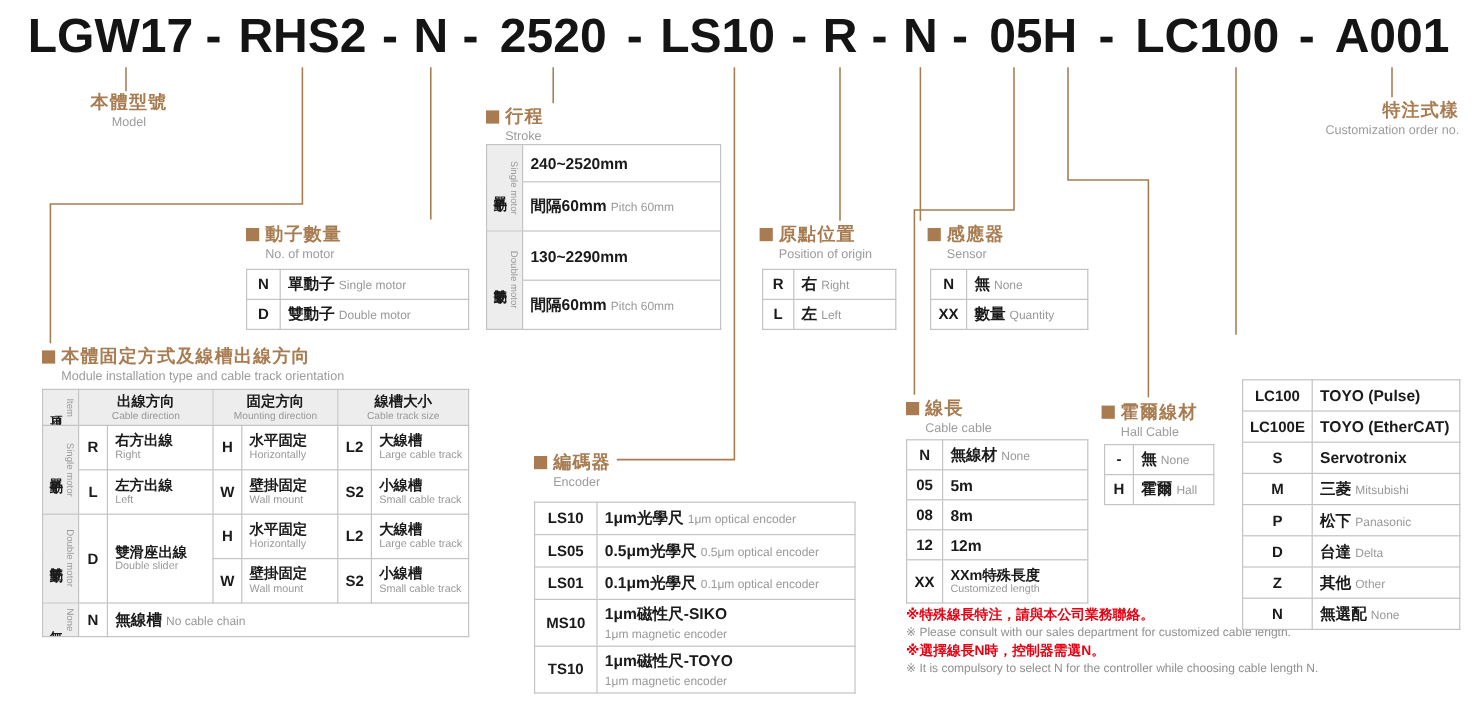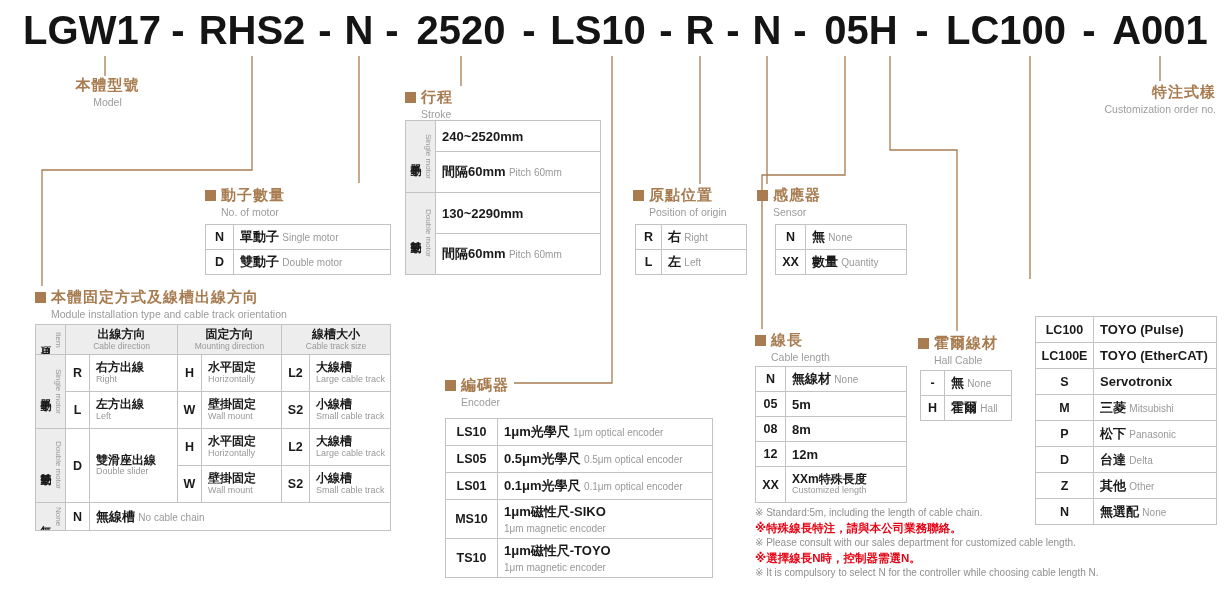--- a/index.html
+++ b/index.html
@@ -161,21 +161,21 @@
       <td class="code" style="width:26px">R</td>
       <td><span class="cn">右</span> <span class="en">Right</span></td>
     </tr>
     <tr style="height:24px">
       <td class="code">L</td>
       <td><span class="cn">左</span> <span class="en">Left</span></td>
     </tr>
   </tbody>
     </table>
 
-  <div class="sec" style="left:757px;top:186px">
+  <div class="sec" style="left:773px;top:186px">
     <div class="sec-h">
       <span class="bullet"></span>
       <span class="sec-t">感應器</span>
     </div>
     <div class="sec-s">Sensor</div>
   </div>
   <table class="tbl" style="left:775px;top:224px;width:132px">
       <tbody>
     <tr style="height:24px">
       <td class="code" style="width:30px">N</td>
@@ -344,21 +344,21 @@
       <td><span class="cn">1μm磁性尺-TOYO</span> <span class="en">1μm magnetic encoder</span></td>
     </tr>
   </tbody>
     </table>
 
   <div class="sec" style="left:755px;top:331px">
     <div class="sec-h">
       <span class="bullet"></span>
       <span class="sec-t">線長</span>
     </div>
-    <div class="sec-s">Cable length</div>
+    <div class="sec-s">Cable cable</div>
   </div>
   <table class="tbl" style="left:755px;top:366px;width:152px">
       <tbody>
     <tr style="height:25px">
       <td class="code" style="width:30px">N</td>
       <td><span class="cn">無線材</span> <span class="en">None</span></td>
     </tr>
     <tr style="height:25px">
       <td class="code">05</td>
       <td><span class="cn">5m</span></td>
@@ -375,21 +375,20 @@
       <td class="code">XX</td>
       <td class="stack">
             <span class="cn">XXm特殊長度</span>
             <span class="en">Customized length</span>
           </td>
     </tr>
   </tbody>
     </table>
 
   <div class="notes" style="left:755px;top:506px;width:470px">
-    <div class="note-gray">※ Standard:5m, including the length of cable chain.</div>
     <div class="note-red">※特殊線長特注，請與本公司業務聯絡。</div>
     <div class="note-gray">※ Please consult with our sales department for customized cable length.</div>
     <div class="note-red">※選擇線長N時，控制器需選N。</div>
     <div class="note-gray">※ It is compulsory to select N for the controller while choosing cable length N.</div>
   </div>
 
   <div class="sec" style="left:918px;top:334px">
     <div class="sec-h">
       <span class="bullet"></span>
       <span class="sec-t">霍爾線材</span>

